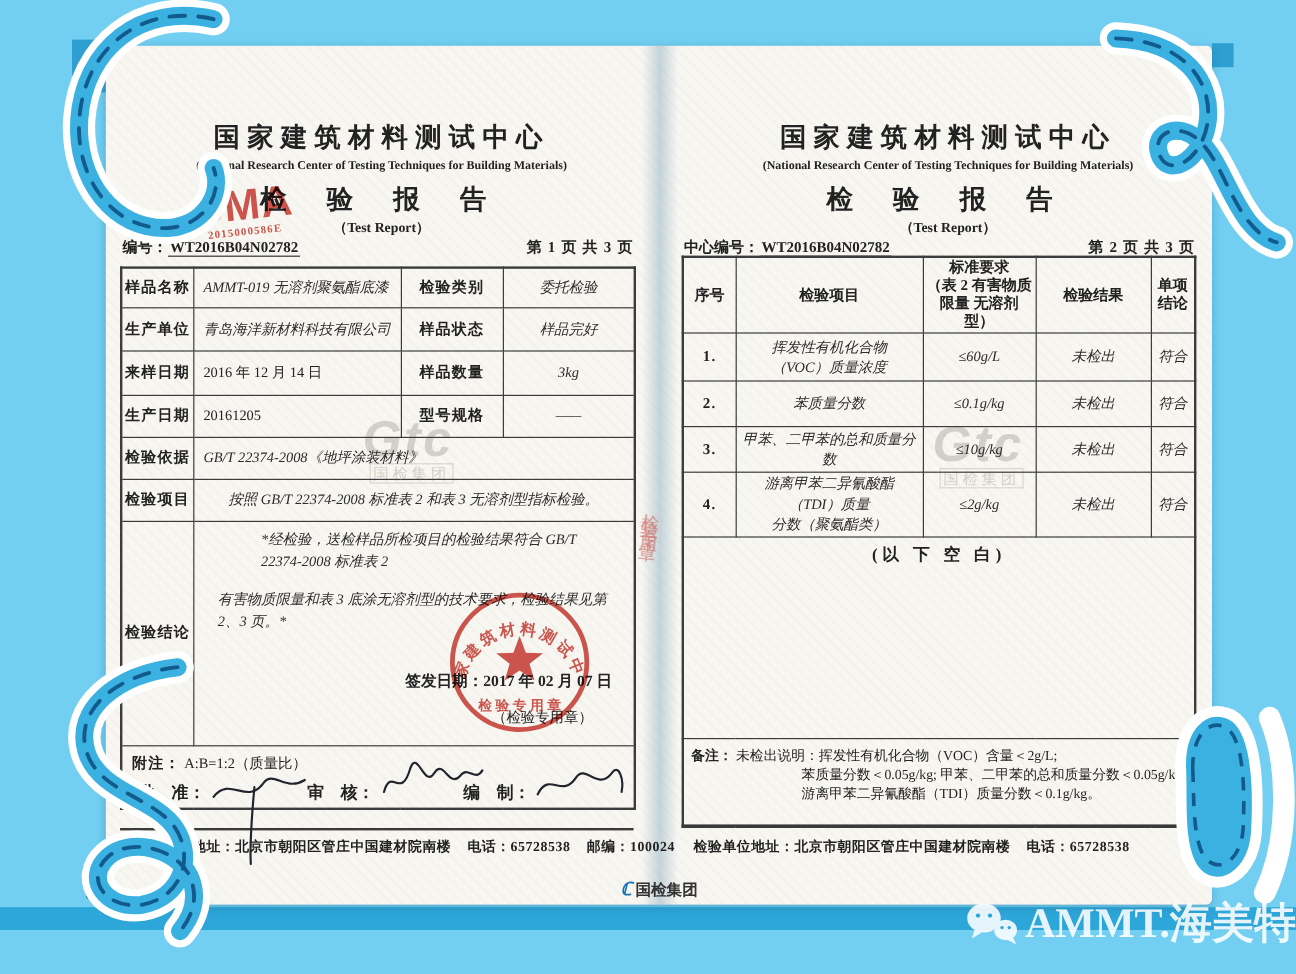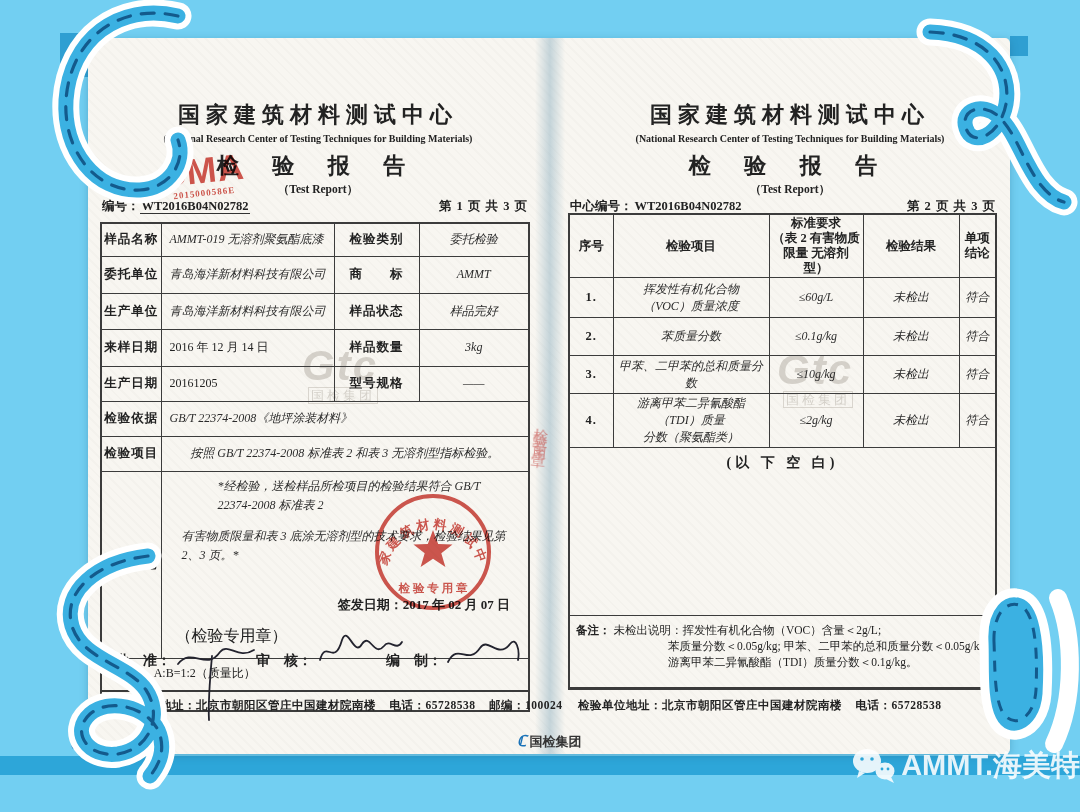--- a/index.html
+++ b/index.html
@@ -44,21 +44,21 @@
   .tbl-l table{width:428px;border:2px solid #3c3c3c;}
   .tbl-r table{width:427px;border:2px solid #3c3c3c;}
   .lab{font-weight:600;letter-spacing:1px;}
   .kai{font-style:italic;font-size:12px;color:#2b2b2b;}
   .leftal{text-align:left;padding-left:8px;}
   .concl-cell{position:relative;text-align:left;}
   .concl-cell p{margin:12px;line-height:19px;}
   .c-line1{padding-left:42px;margin-top:4px !important;}
   .c-line2{padding-left:6px;}
   .issue{font-size:13px;font-weight:600;text-align:right;margin-top:30px !important;padding-right:4px;}
-  .issue-note{font-size:16px;padding-right:20px;margin-top:2px !important;}
+  .issue-note{font-size:12px;text-align:right;padding-right:20px;margin-top:2px !important;}
   .head2{font-weight:600;line-height:15px;}
   .blank-cell{text-align:center;vertical-align:top;padding:6px 10px;font-size:14px;letter-spacing:4px;font-weight:600;}
   .remark-cell{text-align:left;vertical-align:top;font-size:11.5px;padding:6px 4px 0 6px;}
   .remark-cell .r1{margin:0;line-height:16px;}
   .remark-cell .ind{margin:0;line-height:16px;padding-left:92px;}
   .rlab{font-weight:600;}
   
   .signoff-lab{font-size:14px;font-weight:600;top:614px;}
   .rule{height:2px;background:#3a3a3a;}
   .addr{font-size:11.5px;font-weight:600;letter-spacing:.5px;white-space:nowrap;}
@@ -82,22 +82,22 @@
   .ctc-logo{z-index:4;font-size:13px;font-weight:bold;color:#333;white-space:nowrap;}
   .ctc-logo .ic{color:#1a72b8;font-size:15px;font-weight:bold;font-style:italic;margin-right:3px;
       font-family:"Liberation Sans",sans-serif;}
   
   .doodles{left:0;top:0;z-index:5;pointer-events:none;}
   .rope-o{fill:none;stroke:#ffffff;stroke-width:27;stroke-linecap:round;}
   .rope-b{fill:none;stroke:#3bb1e2;stroke-width:15;stroke-linecap:round;}
   .rope-d{fill:none;stroke:#135a8c;stroke-width:3.2;stroke-linecap:round;stroke-dasharray:13 11;}
   
   .wm{right:0px;top:746px;z-index:7;display:flex;align-items:center;opacity:.88;}
-  .wm .txt{font-size:29px;font-weight:bold;color:#ffffff;letter-spacing:0px;
-      font-family:Liberation Sans, sans-serif;white-space:nowrap;}
+  .wm .txt{font-size:35px;font-weight:bold;color:#ffffff;letter-spacing:0px;
+      font-family:Liberation Serif, serif;white-space:nowrap;}
 </style>
 </head>
 <body>
 
 <div class="abs patch" style="left:60px;top:33px;width:29px;height:44px;"></div>
 <div class="abs patch" style="left:1010px;top:36px;width:18px;height:20px;"></div>
 <div class="abs band"></div>
 
 <div class="abs sheet">
   <div class="abs fold"></div>
@@ -135,26 +135,20 @@
           <col style="width:173px">
           <col style="width:85px">
           <col style="width:110px">
         </colgroup>
       <tbody>
           <tr style="height:33px">
         <td class="lab">样品名称</td>
         <td class="kai leftal">AMMT-019 无溶剂聚氨酯底漆</td>
         <td class="lab">检验类别</td>
         <td class="kai">委托检验</td>
-      </tr>
-      <tr style="height:37px">
-        <td class="lab">委托单位</td>
-        <td class="kai leftal">青岛海洋新材料科技有限公司</td>
-        <td class="lab">商　　标</td>
-        <td class="kai">AMMT</td>
       </tr>
       <tr style="height:36px">
         <td class="lab">生产单位</td>
         <td class="kai leftal">青岛海洋新材料科技有限公司</td>
         <td class="lab">样品状态</td>
         <td class="kai">样品完好</td>
       </tr>
       <tr style="height:37px">
         <td class="lab">来样日期</td>
         <td class="leftal" style="font-size:12px">2016 年 12 月 14 日</td>

